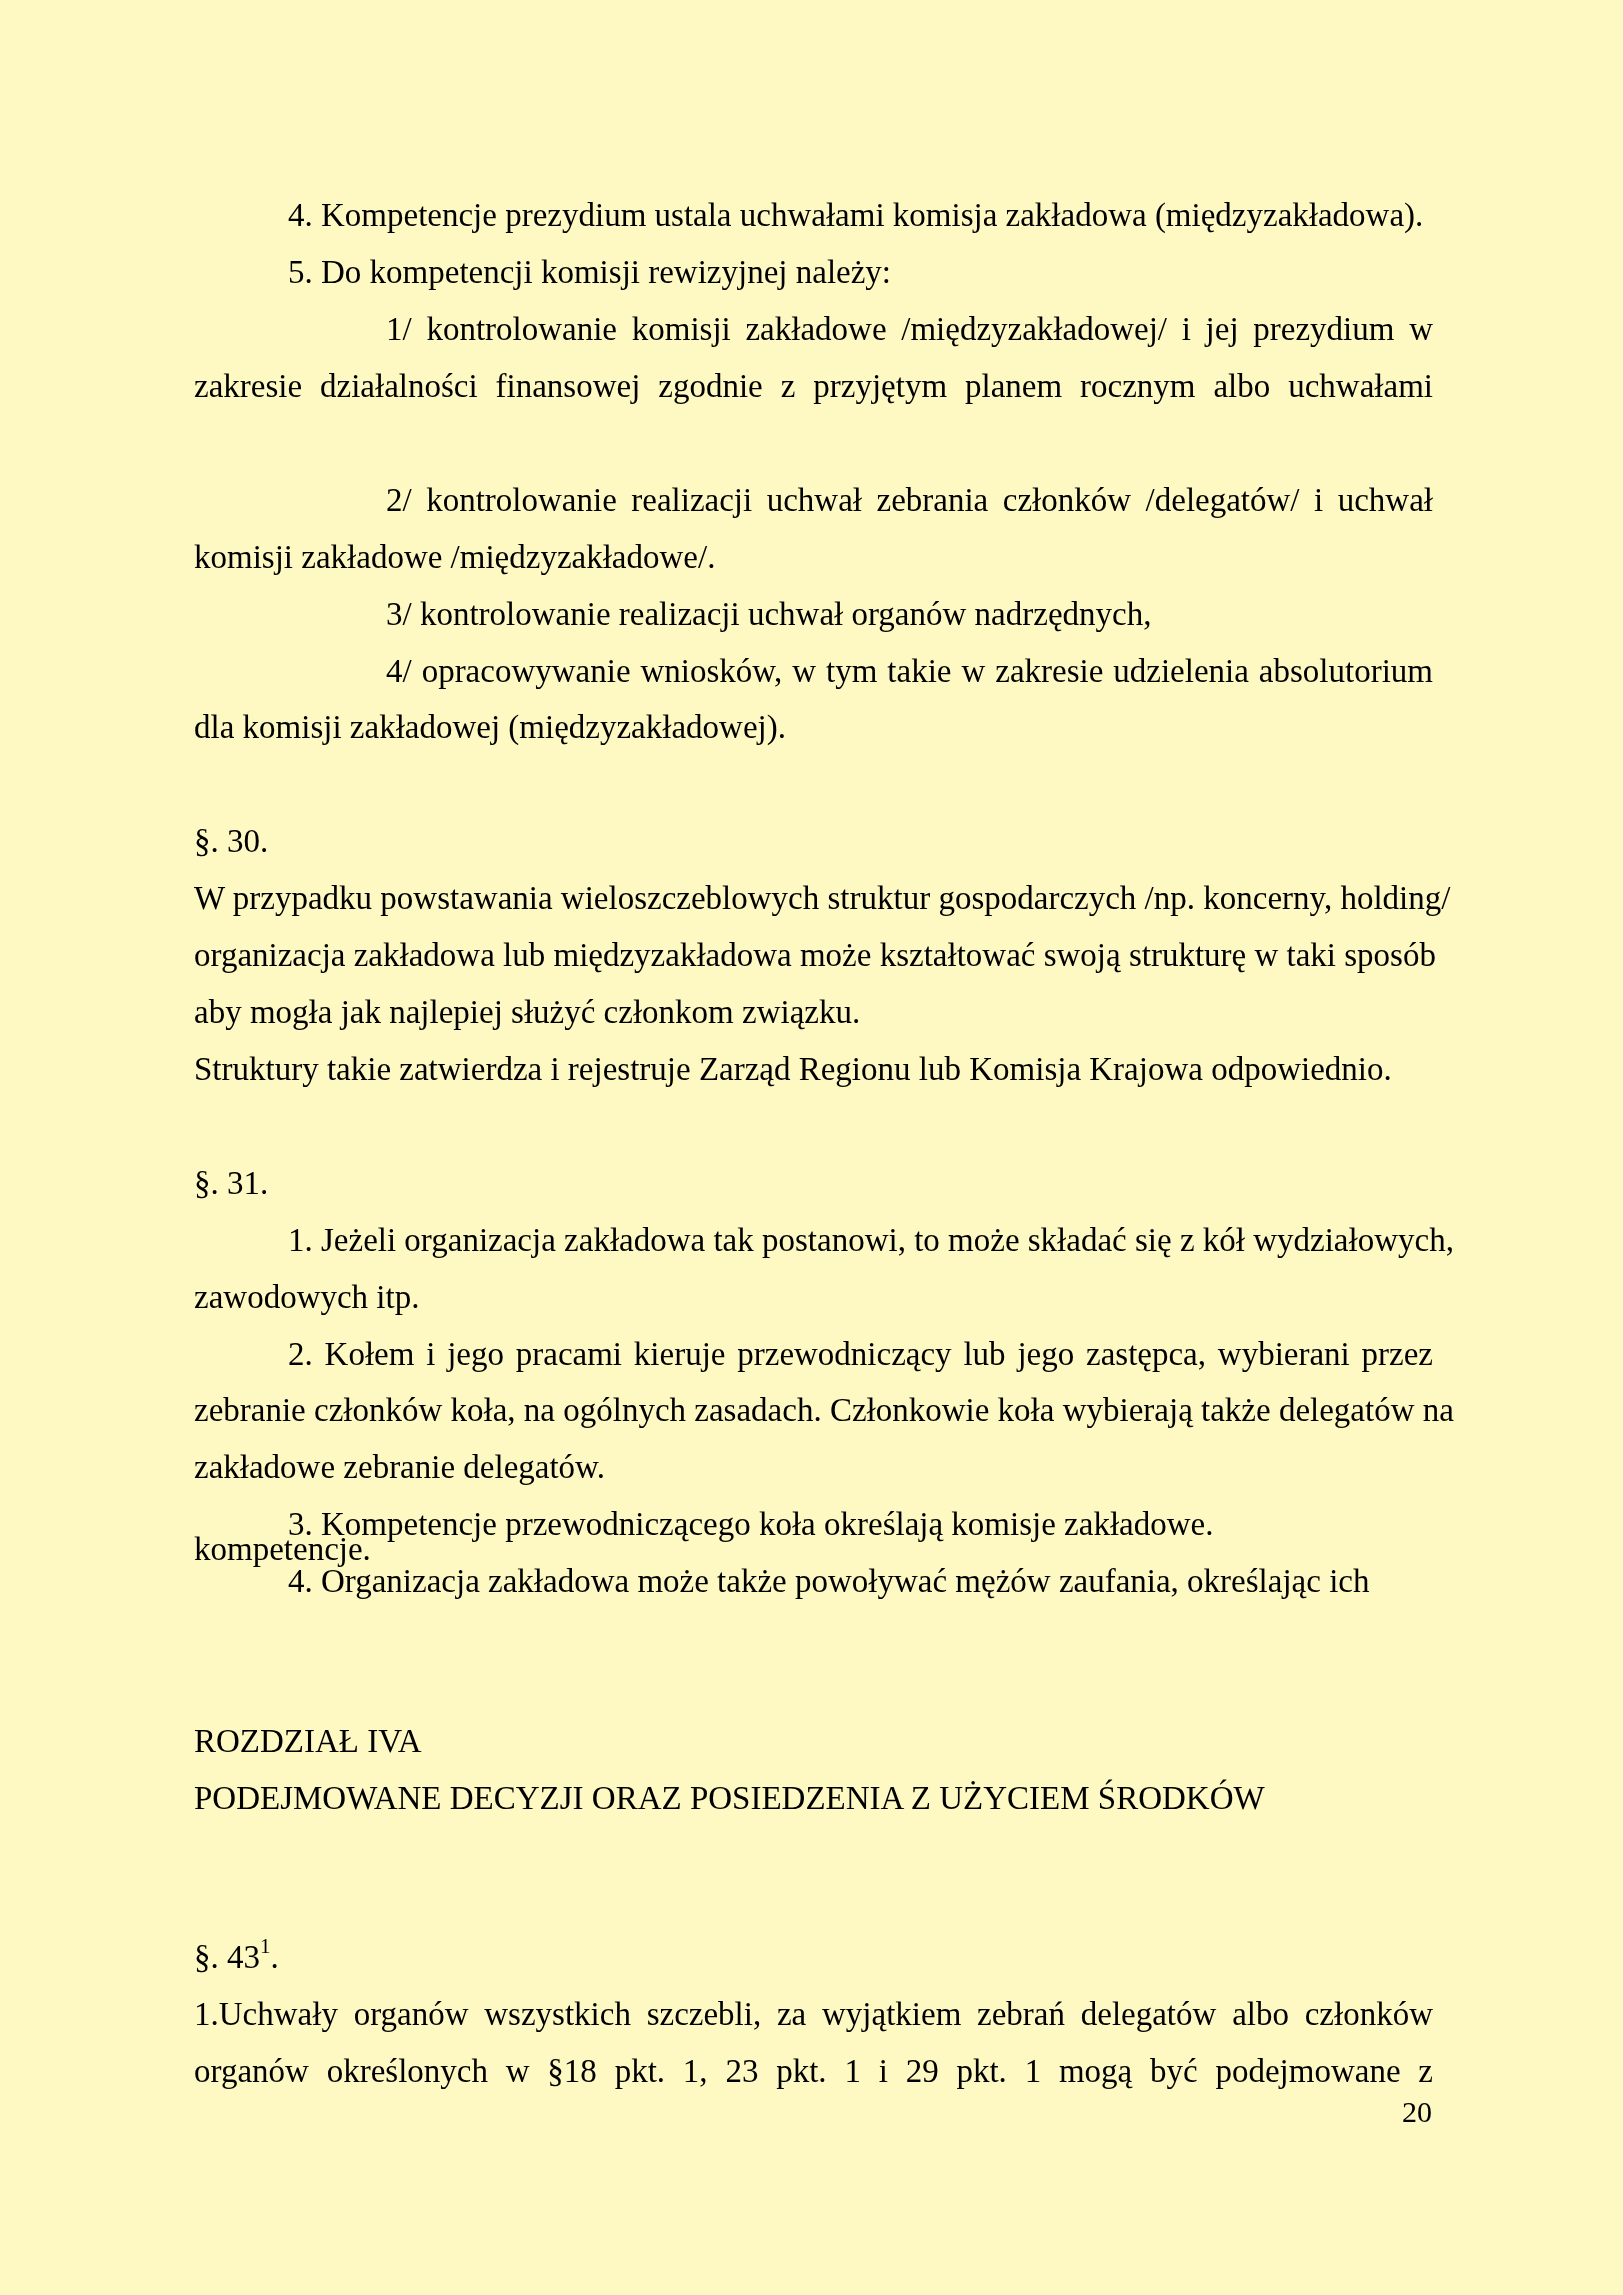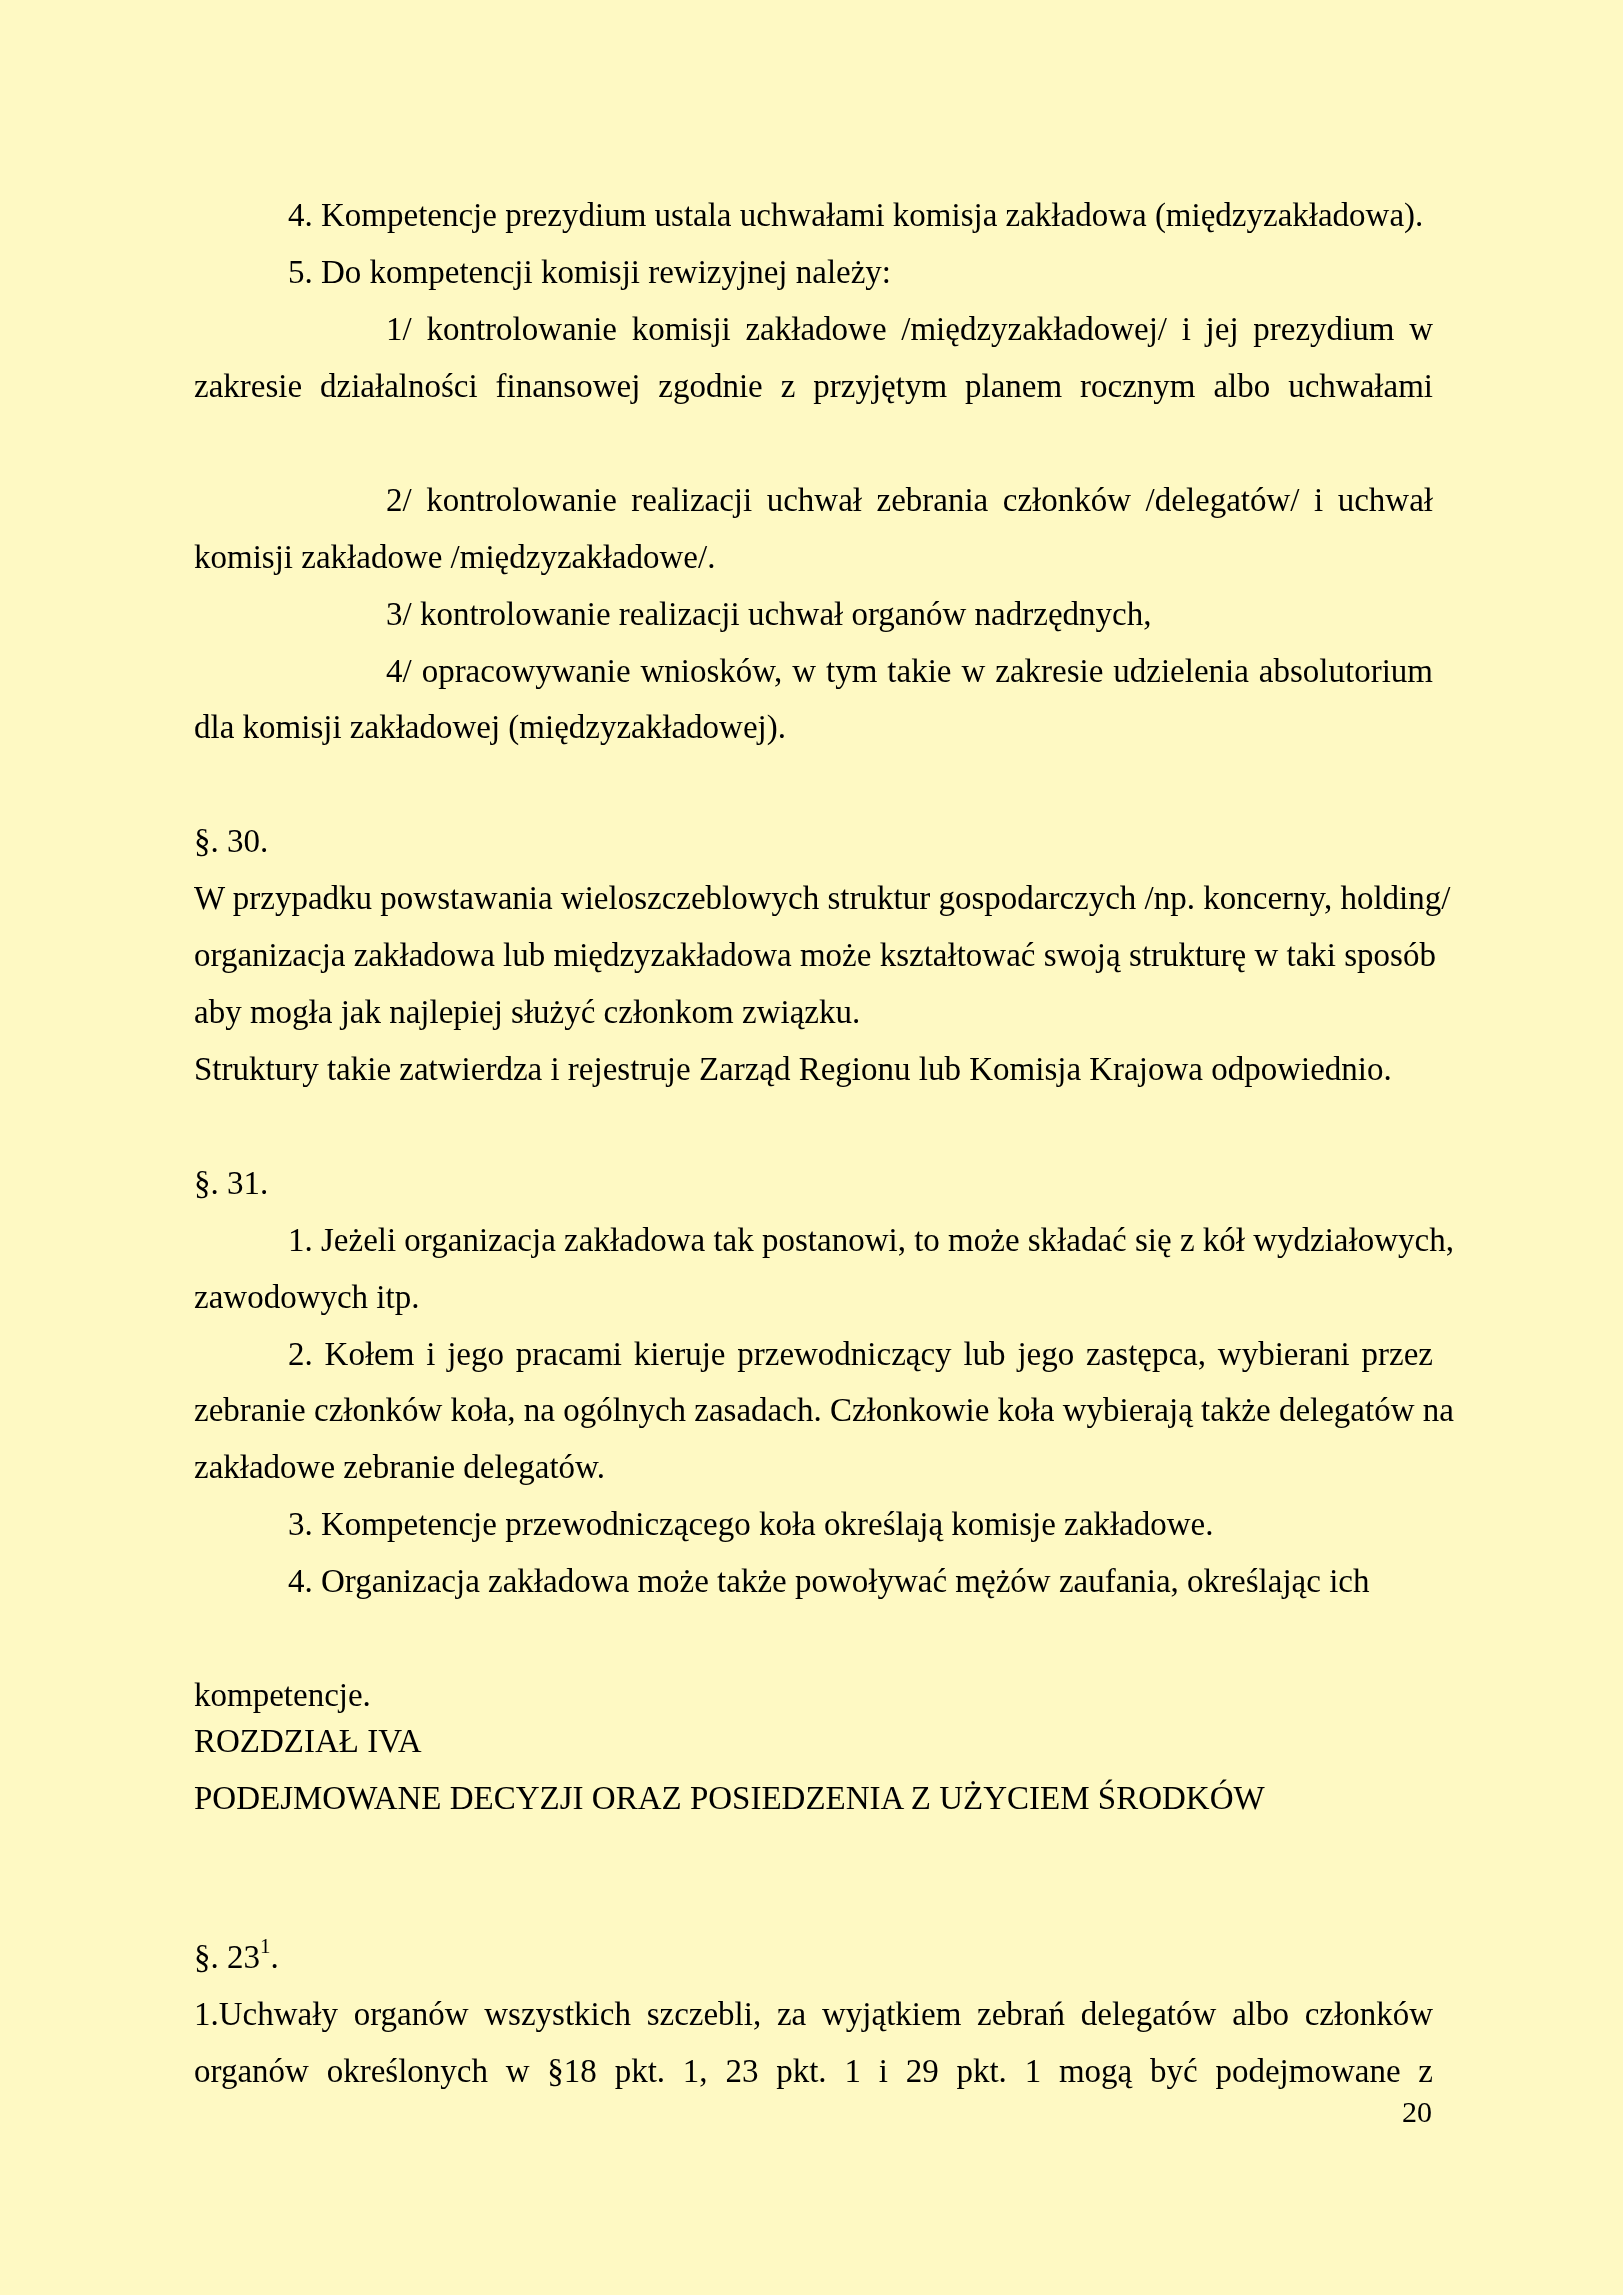--- a/index.html
+++ b/index.html
@@ -45,24 +45,24 @@
   <div class="ln" style="top:1050px">Struktury takie zatwierdza i rejestruje Zarząd Regionu lub Komisja Krajowa odpowiednio.</div>
 
   <div class="ln ctr" style="top:1164px">§. 31.</div>
   <div class="ln i1" style="top:1221px">1. Jeżeli organizacja zakładowa tak postanowi, to może składać się z kół wydziałowych,</div>
   <div class="ln" style="top:1278px">zawodowych itp.</div>
   <div class="ln i1 just" style="top:1335px">2. Kołem i jego pracami kieruje przewodniczący lub jego zastępca, wybierani przez</div>
   <div class="ln" style="top:1391px">zebranie członków koła, na ogólnych zasadach. Członkowie koła wybierają także delegatów na</div>
   <div class="ln" style="top:1448px">zakładowe zebranie delegatów.</div>
   <div class="ln i1" style="top:1505px">3. Kompetencje przewodniczącego koła określają komisje zakładowe.</div>
   <div class="ln i1" style="top:1562px">4. Organizacja zakładowa może także powoływać mężów zaufania, określając ich</div>
-  <div class="ln" style="top:1676px">kompetencje.</div>
+  <div class="ln" style="top:1530px">kompetencje.</div>
 
   <div class="ln ctr" style="top:1722px">ROZDZIAŁ IVA</div>
   <div class="ln ctr" style="top:1779px">PODEJMOWANE DECYZJI ORAZ POSIEDZENIA Z UŻYCIEM ŚRODKÓW</div>
 
-  <div class="ln ctr" style="top:1938px"><span>§. 23</span><sup>1</sup><span>.</span></div>
+  <div class="ln ctr" style="top:1938px"><span>§. 43</span><sup>1</sup><span>.</span></div>
   <div class="ln just" style="top:1995px">1.Uchwały organów wszystkich szczebli, za wyjątkiem zebrań delegatów albo członków</div>
   <div class="ln just" style="top:2052px">organów określonych w §18 pkt. 1, 23 pkt. 1 i 29 pkt. 1 mogą być podejmowane z</div>
 
   <div class="pageno">20</div>
 </div>
 
 
 </body></html>

